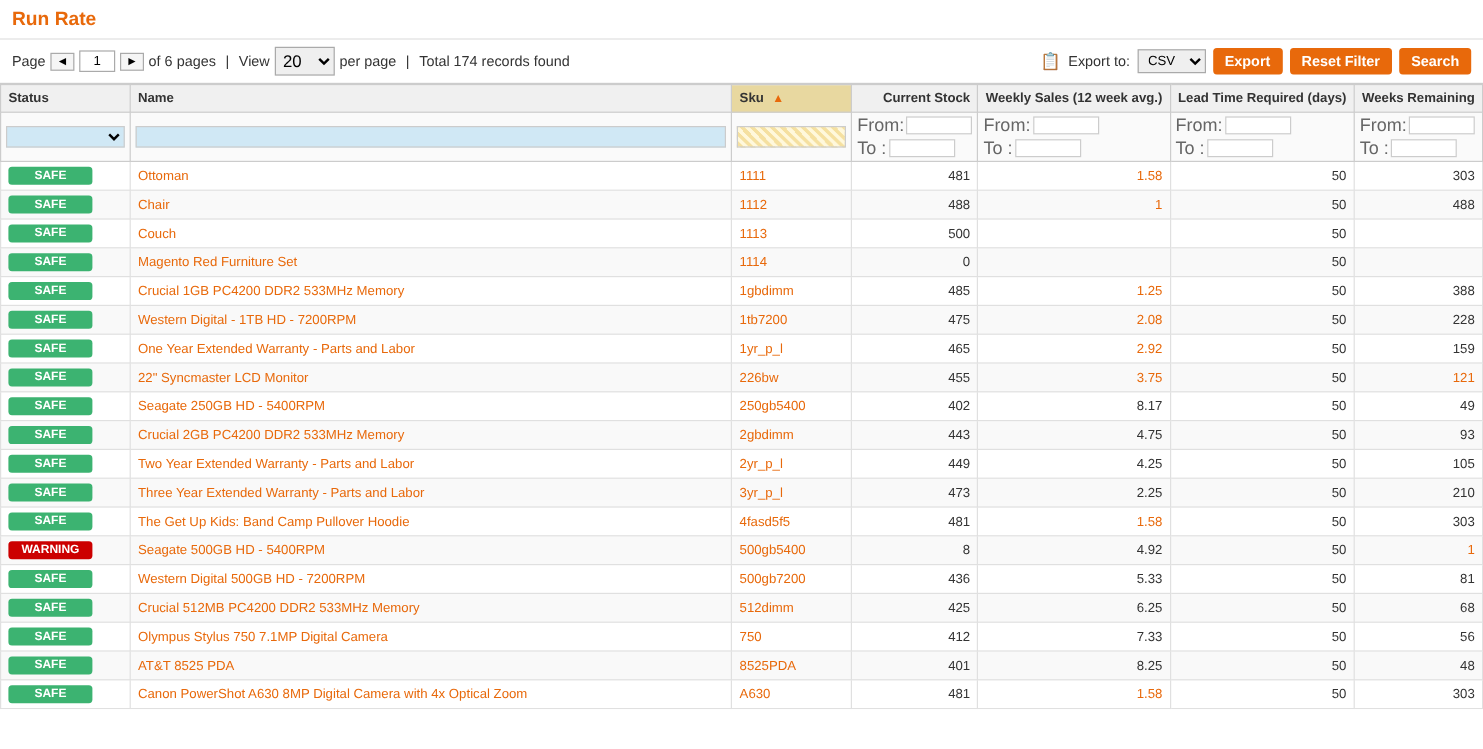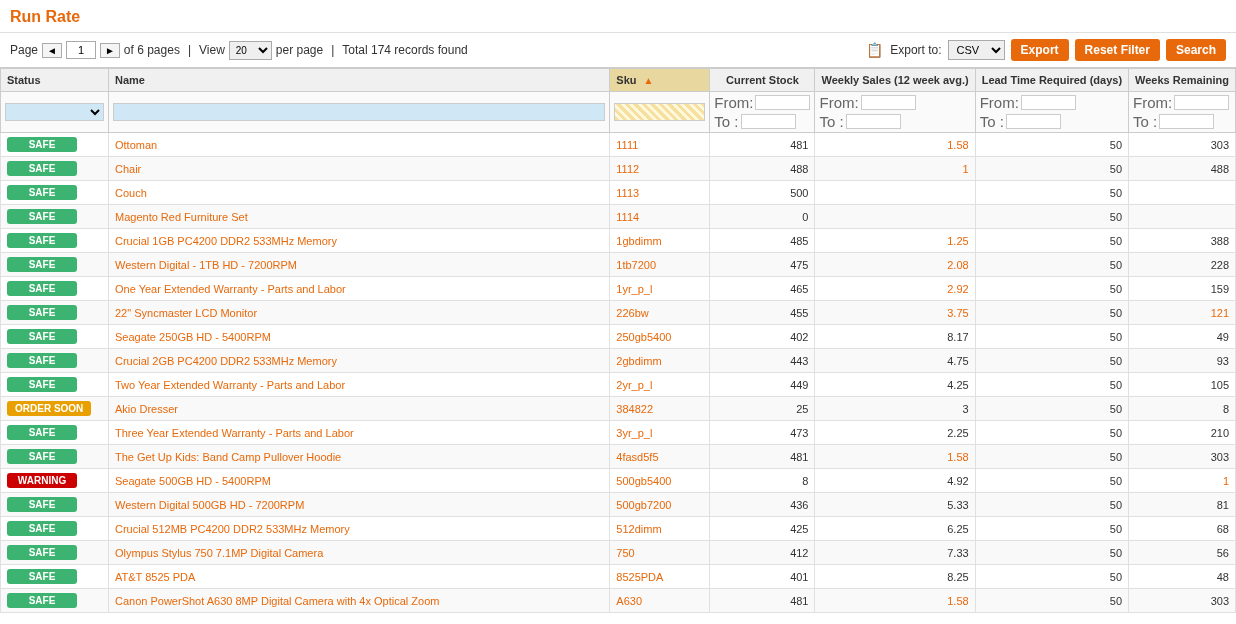--- a/index.html
+++ b/index.html
@@ -49,21 +49,21 @@
       border: 1px solid #aaa;
       background: #f5f5f5;
       padding: 1px 4px;
       cursor: pointer;
       font-size: 10px;
     }
 
     .per-page-select {
       border: 1px solid #aaa;
       padding: 2px 2px;
-      font-size: 10px;
+      font-size: 14px;
     }
 
     .export-select {
       border: 1px solid #aaa;
       padding: 2px 4px;
       font-size: 11px;
     }
 
     .btn-export {
       background: #e8690b;
@@ -258,21 +258,21 @@
 </div>
 
 <table>
   <thead>
     <tr>
       <th class="col-status">Status</th>
       <th class="col-name">Name</th>
       <th class="col-sku sku-header">
         Sku <span class="sort-icon">▲</span>
       </th>
-      <th class="col-stock" style="text-align:center;">Current Stock</th>
+      <th class="col-stock" style="text-align:right;">Current Stock</th>
       <th class="col-weekly" style="text-align:right;">Weekly Sales (12 week avg.)</th>
       <th class="col-lead" style="text-align:right;">Lead Time Required (days)</th>
       <th class="col-weeks" style="text-align:right;">Weeks Remaining</th>
     </tr>
     <tr class="filter-row">
       <td>
         <select class="filter-status-select">
           <option></option>
           <option>SAFE</option>
           <option>WARNING</option>
@@ -496,35 +496,20 @@
     <td>
       <a class="sku-link" href="#">2yr_p_l</a>
     </td>
     <td class="num">449</td>
     <td class="num">4.25</td>
     <td class="num">50</td>
     <td class="num">105</td>
   </tr>
       <tr>
     <td>
-      <span class="badge badge-order-soon">ORDER SOON</span>
-    </td>
-    <td>
-      <a class="name-link" href="#">Akio Dresser</a>
-    </td>
-    <td>
-      <a class="sku-link" href="#">384822</a>
-    </td>
-    <td class="num">25</td>
-    <td class="num">3</td>
-    <td class="num">50</td>
-    <td class="num">8</td>
-  </tr>
-      <tr>
-    <td>
       <span class="badge badge-safe">SAFE</span>
     </td>
     <td>
       <a class="name-link" href="#">Three Year Extended Warranty - Parts and Labor</a>
     </td>
     <td>
       <a class="sku-link" href="#">3yr_p_l</a>
     </td>
     <td class="num">473</td>
     <td class="num">2.25</td>

